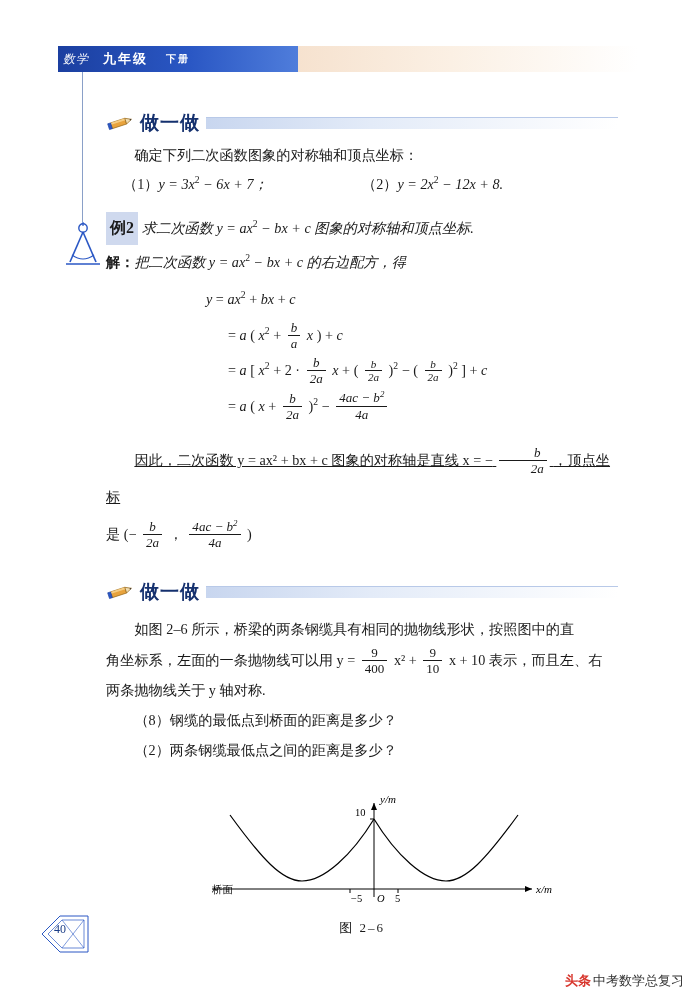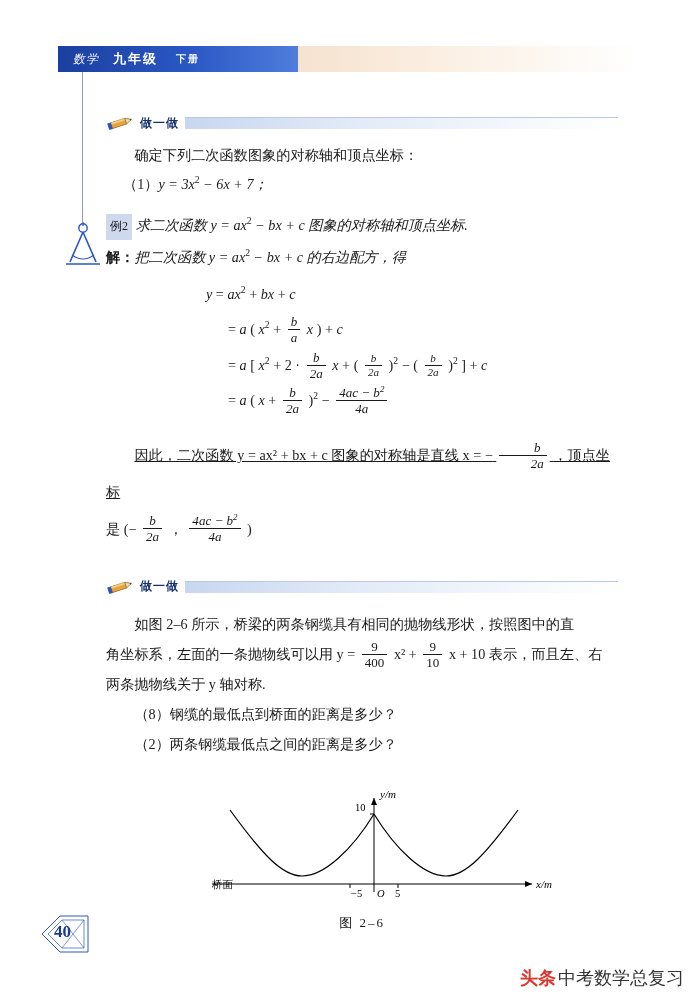--- a/index.html
+++ b/index.html
@@ -24,21 +24,21 @@
     width: 580px;
     height: 26px;
     display: flex;
   }
   .header-left {
     width: 240px;
     height: 26px;
     background: linear-gradient(to right, #1b3fa0 0%, #2a57c4 55%, #4f7ddb 100%);
     display: flex;
     align-items: center;
-    padding-left: 15px;
+    padding-left: 5px;
     box-sizing: border-box;
     color: #ffffff;
     font-size: 13px;
     letter-spacing: 1px;
   }
   .header-subject {
     font-family: "Liberation Serif", serif;
     font-size: 12px;
     font-style: italic;
     margin-right: 14px;
@@ -97,21 +97,21 @@
     height: 26px;
     margin: 6px 0 6px 0;
   }
   .pencil {
     width: 28px;
     height: 20px;
     margin-right: 6px;
     flex: 0 0 auto;
   }
   .activity-label {
-    font-size: 12px;
+    font-size: 19px;
     font-weight: bold;
     color: #14306e;
     letter-spacing: 1px;
     white-space: nowrap;
   }
   .activity-bar {
     flex: 1;
     height: 11px;
     margin-left: 6px;
     background: linear-gradient(to right, #c8d6ef 0%, #e3ebf8 40%, #ffffff 100%);
@@ -134,22 +134,22 @@
   
   .example {
     display: flex;
     align-items: baseline;
     margin-top: 14px;
   }
   .example-tag {
     background: #cfd9ee;
     color: #1a1a1a;
     padding: 1px 4px 2px 4px;
-    font-weight: normal;
-    font-size: 12px;
+    font-weight: bold;
+    font-size: 16px;
     margin-right: 4px;
   }
   .solution {
     margin-top: 4px;
   }
   .bold { font-weight: bold; }
 
   
   .math-block {
     margin-left: 100px;
@@ -218,31 +218,31 @@
     position: absolute;
     left: 38px;
     bottom: 42px;
     width: 60px;
     height: 48px;
   }
   .pagenum {
     position: absolute;
     left: 16px;
     top: 12px;
-    font-size: 17px;
+    font-size: 12px;
     color: #1a3c86;
-    font-weight: bold;
+    font-weight: normal;
   }
 
   
   .watermark {
     position: absolute;
     right: 16px;
     bottom: 10px;
-    font-size: 18px;
+    font-size: 13px;
     color: #333333;
     font-family: "Liberation Sans", sans-serif;
     display: flex;
     align-items: center;
   }
   .watermark .tt {
     color: #d8382f;
     font-weight: bold;
     margin-right: 2px;
   }
@@ -288,20 +288,23 @@
     <span class="activity-label">做一做</span>
     <span class="activity-bar"></span>
   </div>
 
   <div class="para indent">确定下列二次函数图象的对称轴和顶点坐标：</div>
 
   <div class="row-two">
     <div class="c1">
       <span class="indent" style="display:inline-block;width:1.2em"></span><span>（1）</span><span class="italic">y = 3x</span><sup class="exp">2</sup><span class="italic"> − 6x + 7；</span>
     </div>
+    <div class="c2">
+      <span>（2）</span><span class="italic">y = 2x</span><sup class="exp">2</sup><span class="italic"> − 12x + 8.</span>
+    </div>
   </div>
 
   <div class="example">
     <span class="example-tag">例2</span>
     <span><span class="italic">求二次函数 y = ax</span><sup class="exp">2</sup><span class="italic"> − bx + c 图象的对称轴和顶点坐标.</span></span>
   </div>
 
   <div class="solution">
     <span class="bold">解：</span><span class="italic">把二次函数 y = ax</span><sup class="exp">2</sup><span class="italic"> − bx + c 的右边配方，得</span>
   </div>

